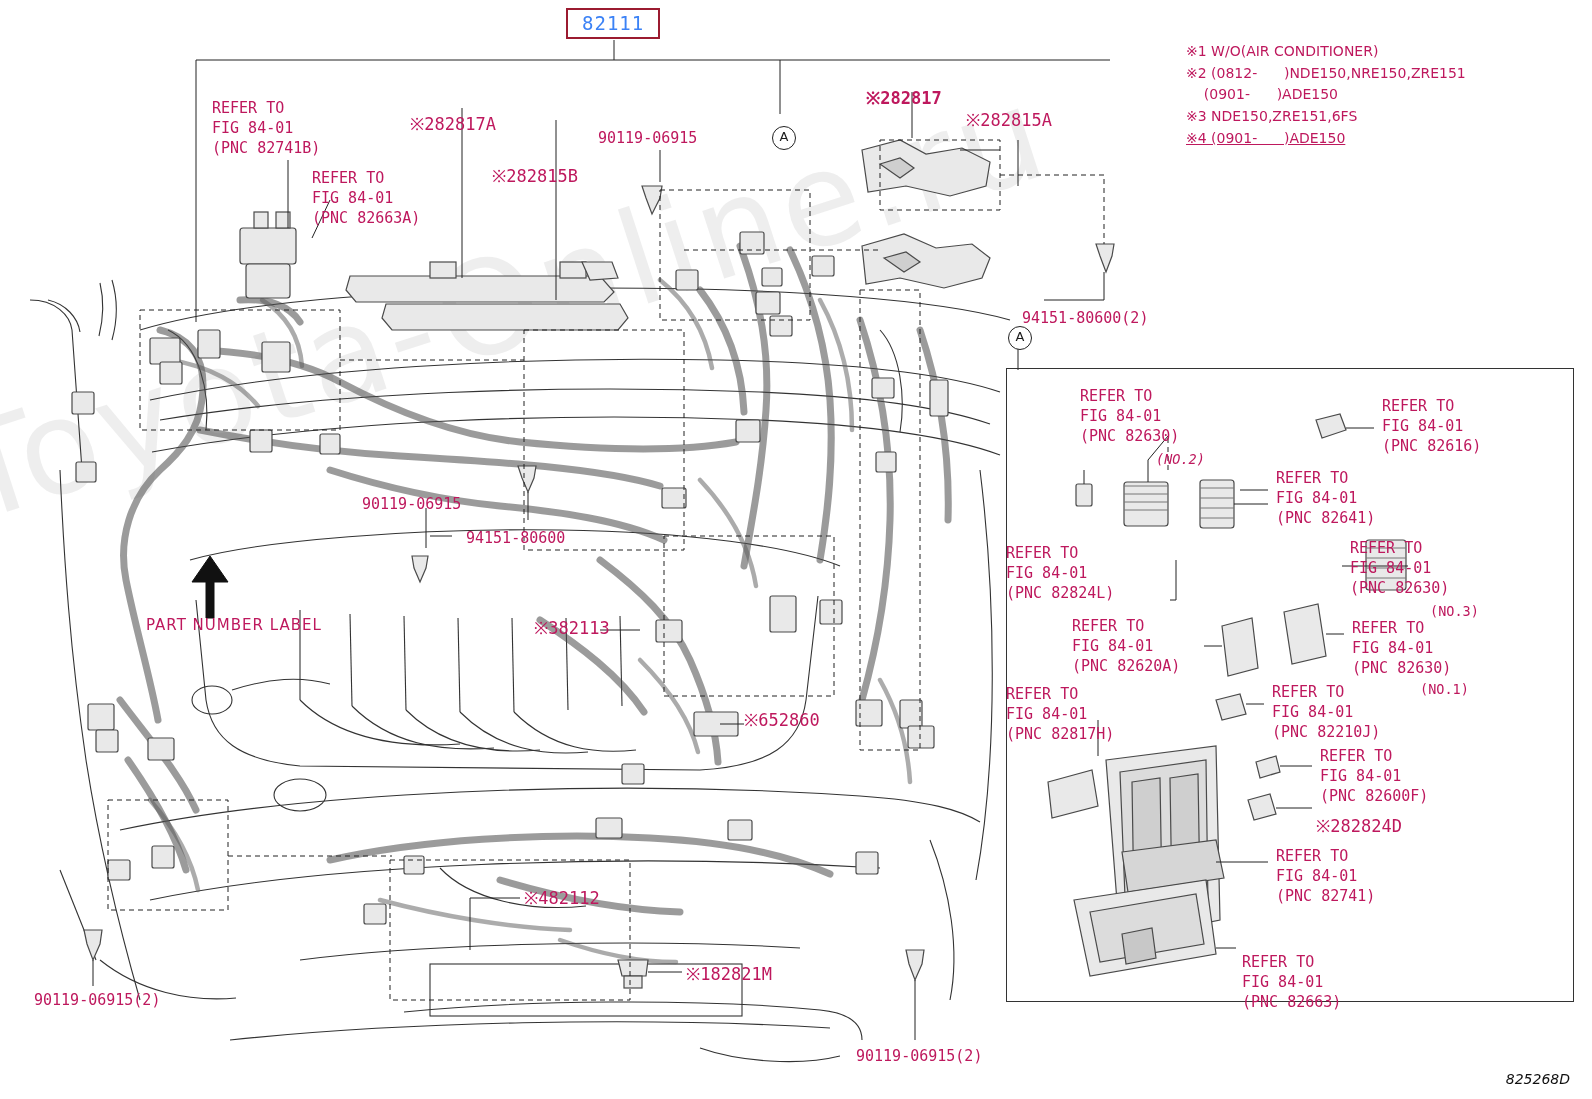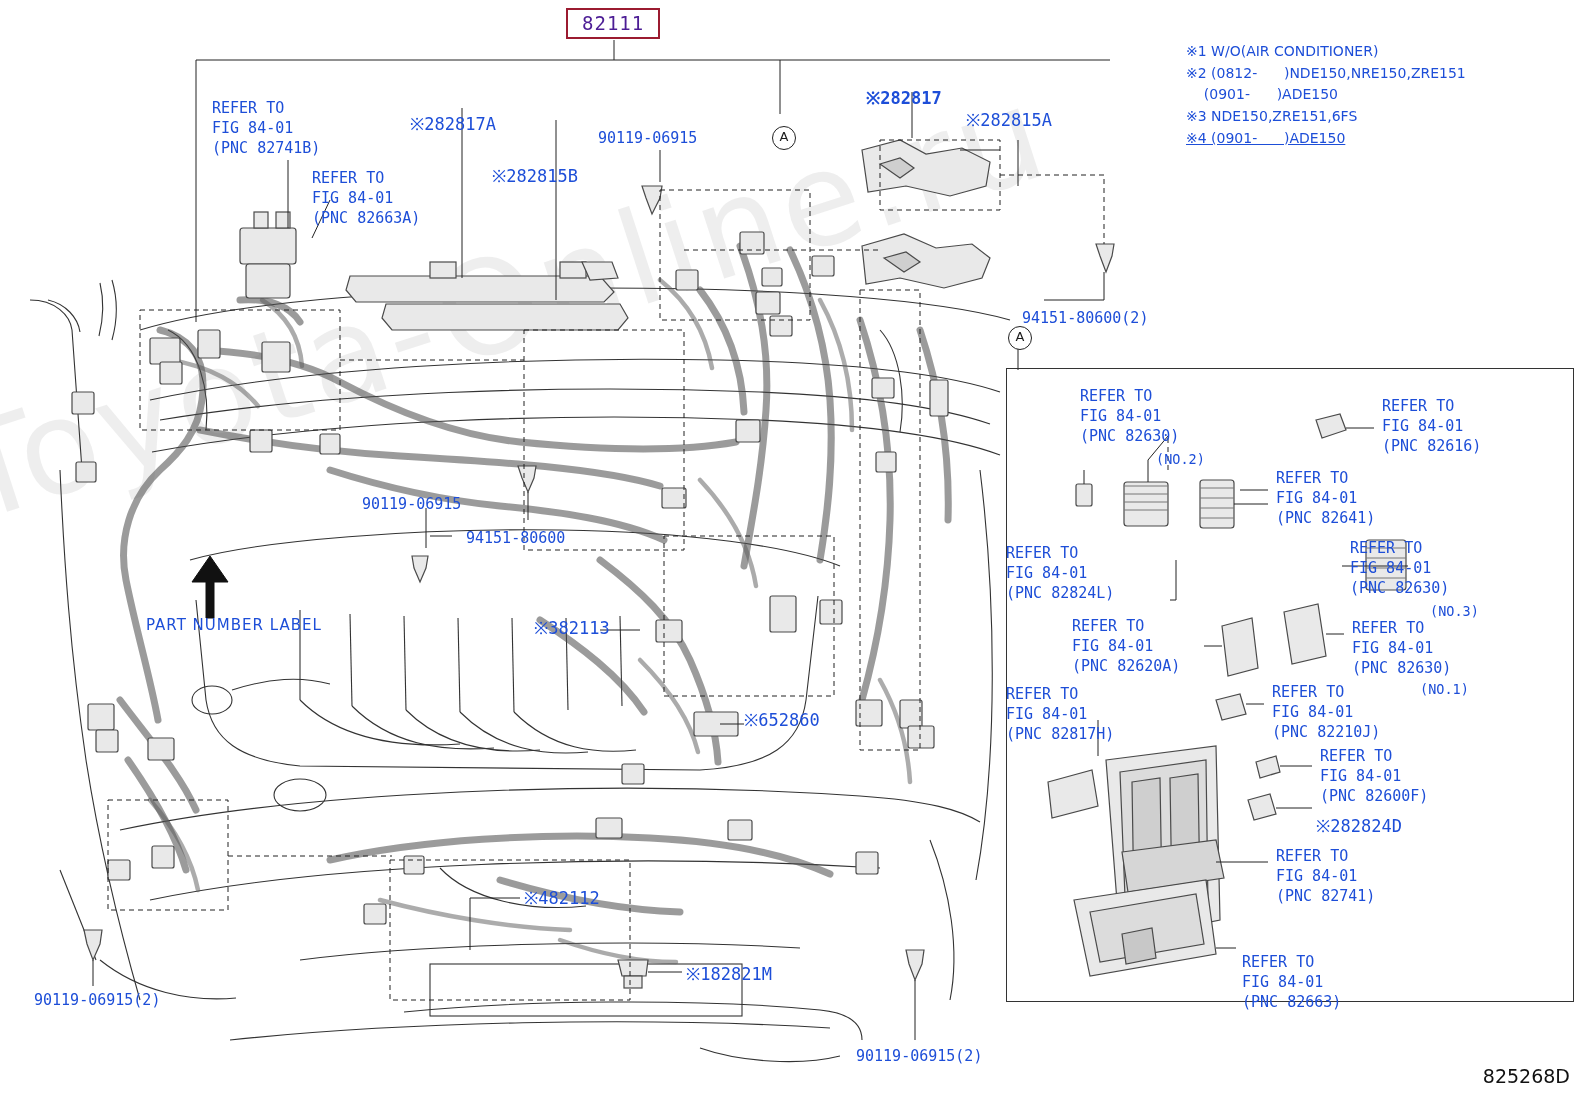--- a/index.html
+++ b/index.html
@@ -5,31 +5,31 @@
   html,body{margin:0;padding:0;}
   body{
     width:1592px;height:1099px;
     background:#ffffff;
     font-family:"DejaVu Sans Mono", monospace;
     color:#1a1a1a;
     position:relative;
     overflow:hidden;
   }
   #stage{position:absolute;left:0;top:0;width:1592px;height:1099px;}
-  .lbl{position:absolute;white-space:pre;font-family:"DejaVu Sans Mono", monospace;font-size:15px;line-height:20px;color:#1d4ed8;}
+  .lbl{position:absolute;white-space:pre;font-family:"DejaVu Sans Mono", monospace;font-size:15px;line-height:20px;color:#be185d;}
   .lbl.small{font-size:13.5px;line-height:18px;}
   .lbl.sans{font-family:"DejaVu Sans", sans-serif;font-size:14px;line-height:19px;}
   .title-box{
     position:absolute;
     border:2px solid #9b1b30;
     padding:2px 14px 3px 14px;
     font-family:"DejaVu Sans Mono", monospace;
     font-size:19px;
     letter-spacing:1px;
-    color:#4c1d95;
+    color:#3b82f6;
     background:#fff;
   }
   .circ{
     position:absolute;border:1.5px solid #222;border-radius:50%;
     width:22px;height:22px;line-height:20px;text-align:center;
     font-family:"DejaVu Sans", sans-serif;font-size:13px;background:#fff;
   }
   .inset{
     position:absolute;border:1.5px solid #333;background:rgba(255,255,255,0.0);
   }
@@ -45,21 +45,21 @@
     white-space:nowrap;
     letter-spacing:4px;
   }
   svg{position:absolute;left:0;top:0;}
   .ln{stroke:#222;stroke-width:1;fill:none;}
   .ln-d{stroke:#222;stroke-width:1;fill:none;stroke-dasharray:5 4;}
   .part{stroke:#4a4a4a;stroke-width:1.2;fill:#e9e9e9;}
   .car{stroke:#333;stroke-width:1.1;fill:none;}
   .harn{stroke:#4b4b4b;stroke-width:7;fill:none;stroke-linecap:round;stroke-linejoin:round;opacity:.55;}
   .harn2{stroke:#5a5a5a;stroke-width:4.5;fill:none;stroke-linecap:round;stroke-linejoin:round;opacity:.5;}
-  .code{position:absolute;right:22px;bottom:12px;font-family:"DejaVu Sans", sans-serif;font-size:19px;color:#111;}
+  .code{position:absolute;right:22px;bottom:12px;font-family:"DejaVu Sans", sans-serif;font-size:14px;color:#111;font-style:italic;}
 </style>
 </head>
 <body>
 
 <div id="stage">
 
   <div class="wm">Toyota-Online.ru</div>
 
   <svg width="1592" height="1099">
 
@@ -336,21 +336,21 @@
   <div class="lbl sans" style="left:146px;top:616px;font-size:15px;letter-spacing:1px;">PART NUMBER LABEL</div>
 
   <div class="circ" style="left:772px;top:126px;">A</div>
   <div class="circ" style="left:1008px;top:326px;">A</div>
 
   <div class="inset" style="left:1006px;top:368px;width:566px;height:632px;"></div>
 
   <div class="lbl" style="left:1080px;top:386px;">REFER TO
 FIG 84-01
 (PNC 82630)</div>
-  <div class="lbl small" style="left:1156px;top:450px;">(NO.2)</div>
+  <div class="lbl small" style="left:1156px;top:450px;font-style:italic;">(NO.2)</div>
   <div class="lbl" style="left:1382px;top:396px;">REFER TO
 FIG 84-01
 (PNC 82616)</div>
   <div class="lbl" style="left:1276px;top:468px;">REFER TO
 FIG 84-01
 (PNC 82641)</div>
   <div class="lbl" style="left:1006px;top:543px;">REFER TO
 FIG 84-01
 (PNC 82824L)</div>
   <div class="lbl" style="left:1350px;top:538px;">REFER TO

